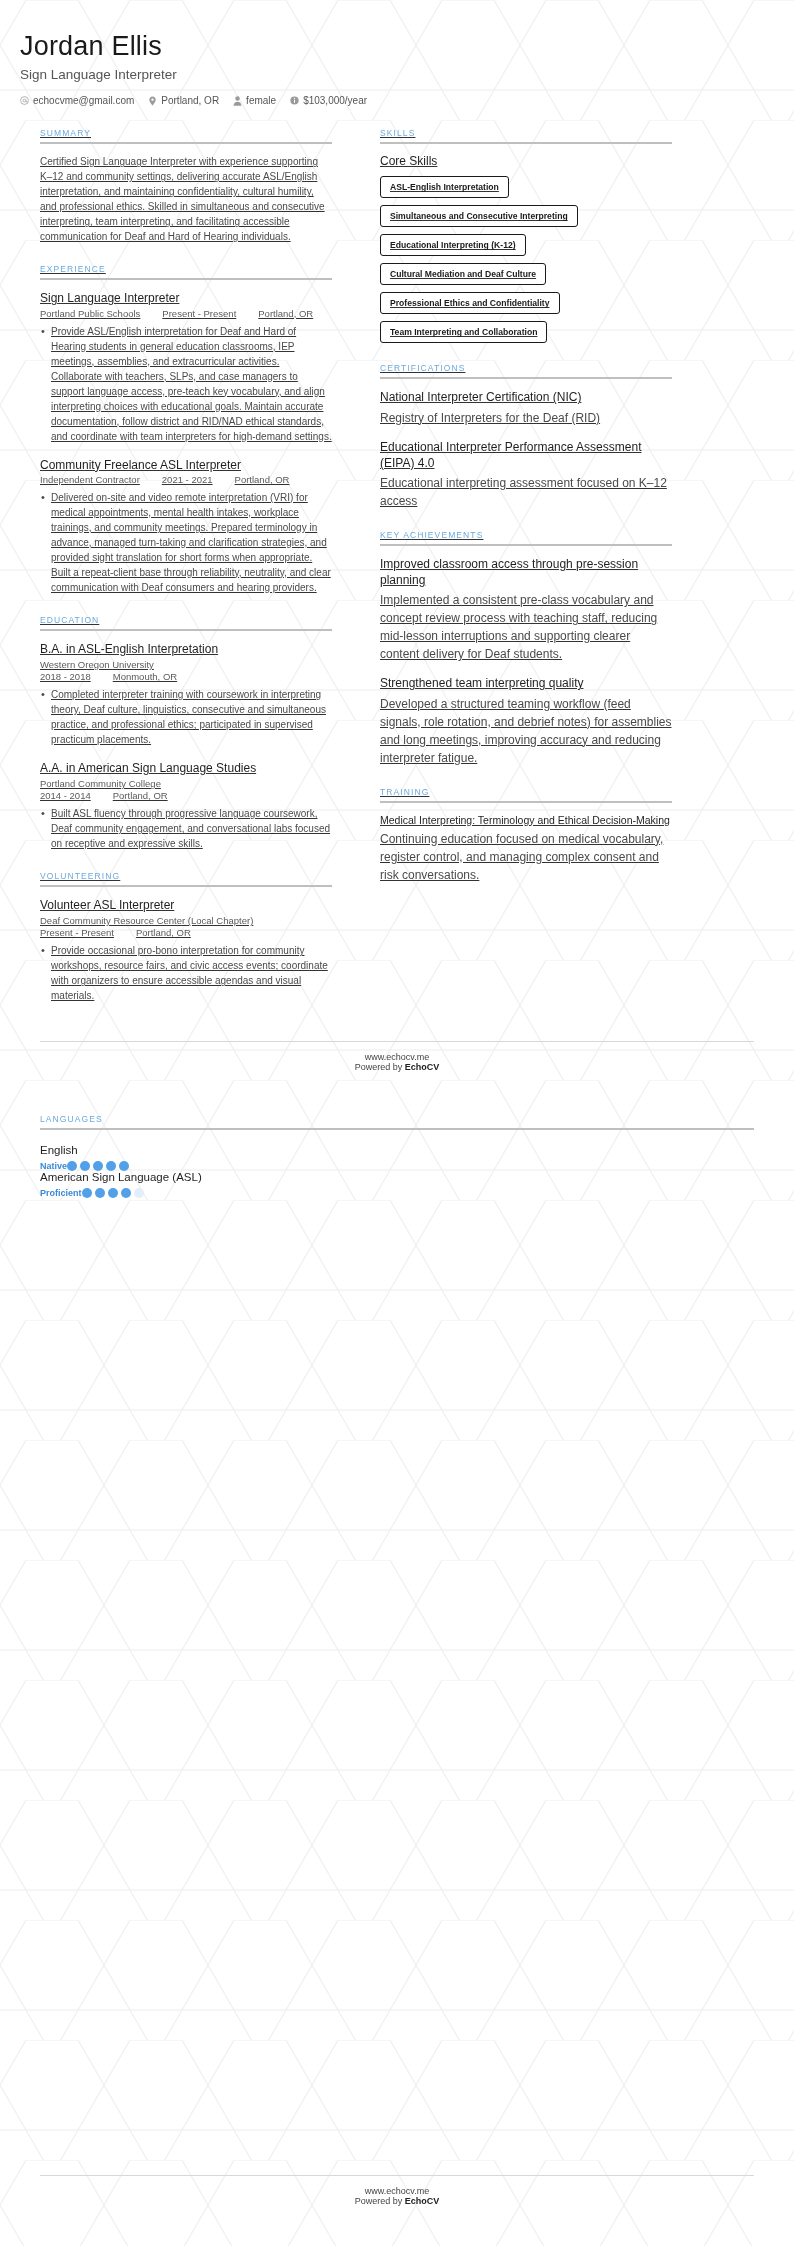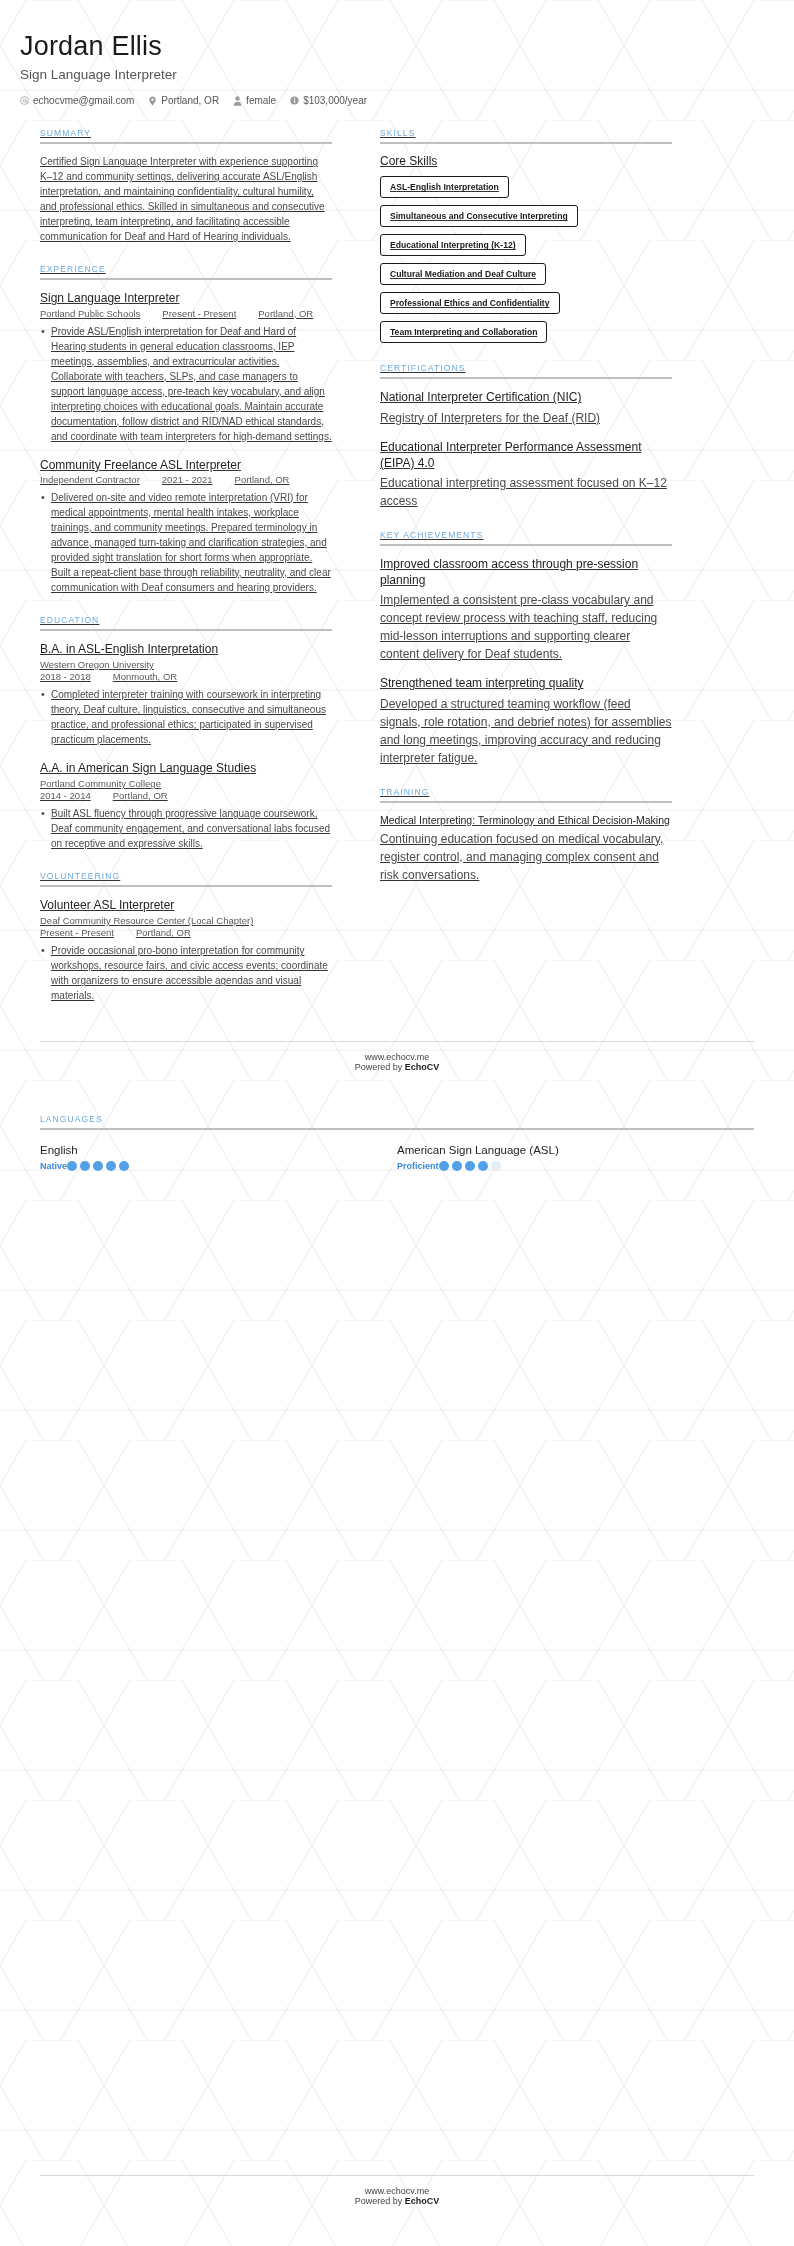--- a/index.html
+++ b/index.html
@@ -178,20 +178,21 @@
     background: #d8d8d8;
     margin: 0 40px 10px 40px;
   }
   .brand { font-weight: bold; color: #222222; }
 
   
   .lang-wrap {
     display: flex;
     gap: 0;
     padding-top: 4px;
+    flex-direction: column;
   }
   .lang-item { width: 50%; }
   .lang-name {
     font-size: 11.5px;
     color: #1f1f1f;
     margin-bottom: 5px;
   }
   .lang-level-row {
     display: flex;
     align-items: center;

